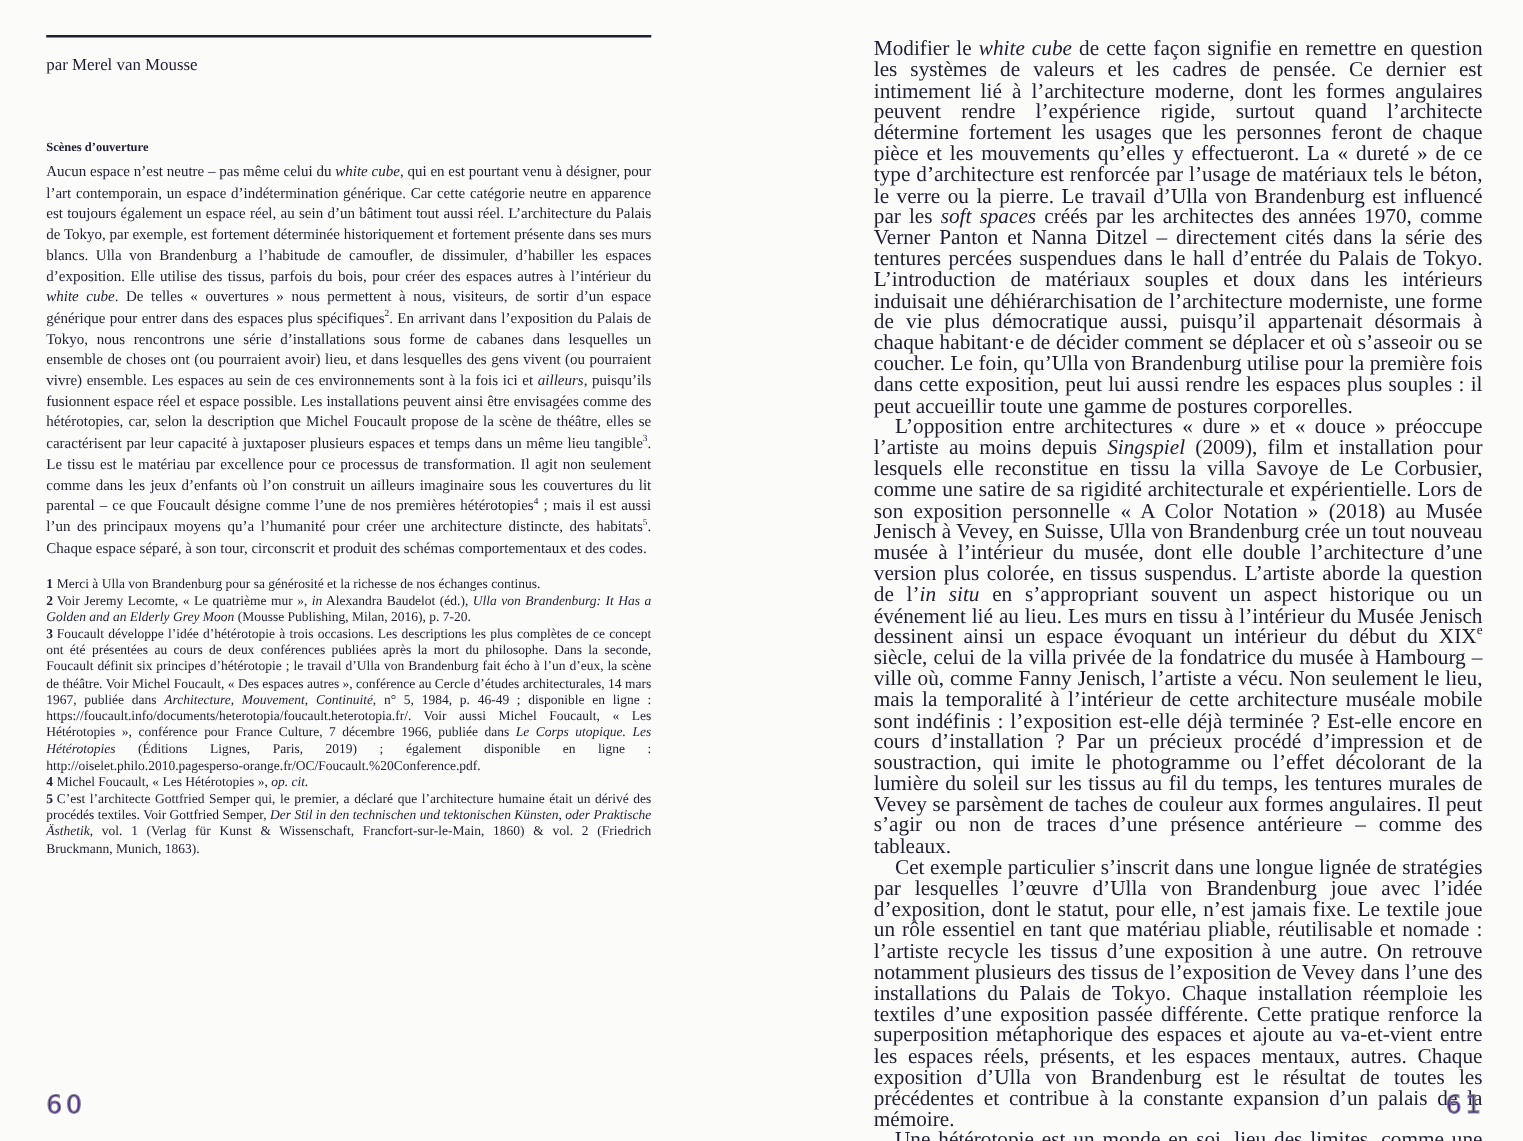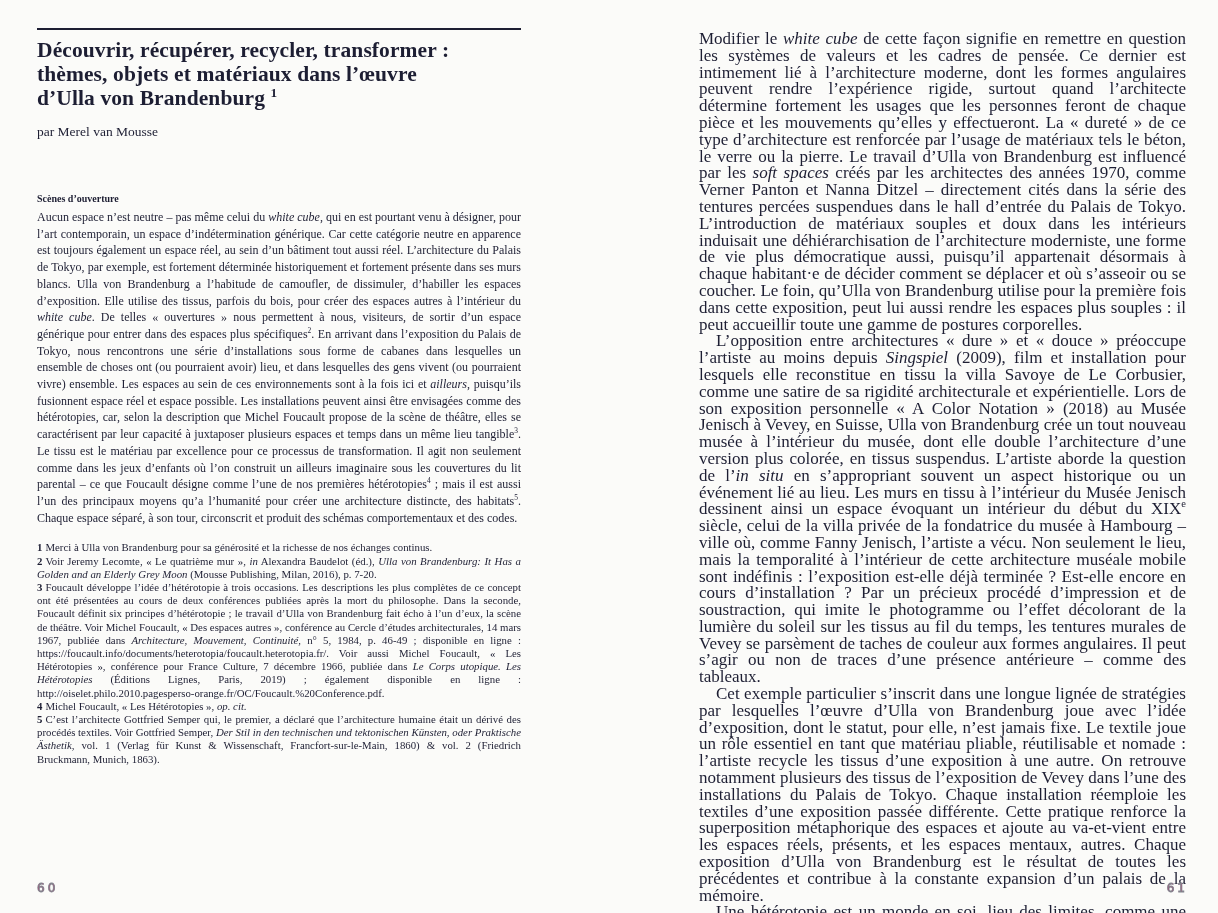--- a/index.html
+++ b/index.html
@@ -81,41 +81,36 @@
     font-size: 62%;
     vertical-align: super;
     line-height: 0;
   }
   i { font-style: italic; }
 
   .page-num {
     position: absolute;
     bottom: 18px;
     font-family: "DejaVu Sans", sans-serif;
-    font-size: 12px;
+    font-size: 20px;
     letter-spacing: 3px;
-    color: #be185d;
+    color: #4c1d95;
     -webkit-text-stroke: 0.9px #83858f;
   }
   .pn-left  { left: 37px; }
   .pn-right { right: 30px; }
 </style>
 </head>
 <body>
 
 <div class="spread">
 
   <section class="page page-left">
     <div class="top-rule"></div>
 
-    <h1 class="title">
-      <span class="title-line">Découvrir, récupérer, recycler, transformer :</span>
-      <span class="title-line">thèmes, objets et matériaux dans l’œuvre</span>
-      <span class="title-line">d’Ulla von Brandenburg <sup>1</sup></span>
-    </h1>
 
     <p class="byline">par Merel van Mousse</p>
 
     <h2 class="section-heading">Scènes d’ouverture</h2>
 
     <p class="body-text">Aucun espace n’est neutre – pas même celui du <i>white cube</i>, qui en est pourtant venu à désigner, pour l’art contemporain, un espace d’indétermination générique. Car cette catégorie neutre en apparence est toujours également un espace réel, au sein d’un bâtiment tout aussi réel. L’architecture du Palais de Tokyo, par exemple, est fortement déterminée historiquement et fortement présente dans ses murs blancs. Ulla von Brandenburg a l’habitude de camoufler, de dissimuler, d’habiller les espaces d’exposition. Elle utilise des tissus, parfois du bois, pour créer des espaces autres à l’intérieur du <i>white cube</i>. De telles « ouvertures » nous permettent à nous, visiteurs, de sortir d’un espace générique pour entrer dans des espaces plus spécifiques<sup>2</sup>. En arrivant dans l’exposition du Palais de Tokyo, nous rencontrons une série d’installations sous forme de cabanes dans lesquelles un ensemble de choses ont (ou pourraient avoir) lieu, et dans lesquelles des gens vivent (ou pourraient vivre) ensemble. Les espaces au sein de ces environnements sont à la fois ici et <i>ailleurs</i>, puisqu’ils fusionnent espace réel et espace possible. Les installations peuvent ainsi être envisagées comme des hétérotopies, car, selon la description que Michel Foucault propose de la scène de théâtre, elles se caractérisent par leur capacité à juxtaposer plusieurs espaces et temps dans un même lieu tangible<sup>3</sup>. Le tissu est le matériau par excellence pour ce processus de transformation. Il agit non seulement comme dans les jeux d’enfants où l’on construit un ailleurs imaginaire sous les couvertures du lit parental – ce que Foucault désigne comme l’une de nos premières hétérotopies<sup>4</sup> ; mais il est aussi l’un des principaux moyens qu’a l’humanité pour créer une architecture distincte, des habitats<sup>5</sup>. Chaque espace séparé, à son tour, circonscrit et produit des schémas comportementaux et des codes.</p>
 
     <div class="footnotes">
       <p class="footnote"><b class="fn-num">1</b><span>Merci à Ulla von Brandenburg pour sa générosité et la richesse de nos échanges continus.</span></p>
       <p class="footnote"><b class="fn-num">2</b><span>Voir Jeremy Lecomte, « Le quatrième mur », <i>in</i> Alexandra Baudelot (éd.), <i>Ulla von Brandenburg: It Has a Golden and an Elderly Grey Moon</i> (Mousse Publishing, Milan, 2016), p. 7-20.</span></p>

